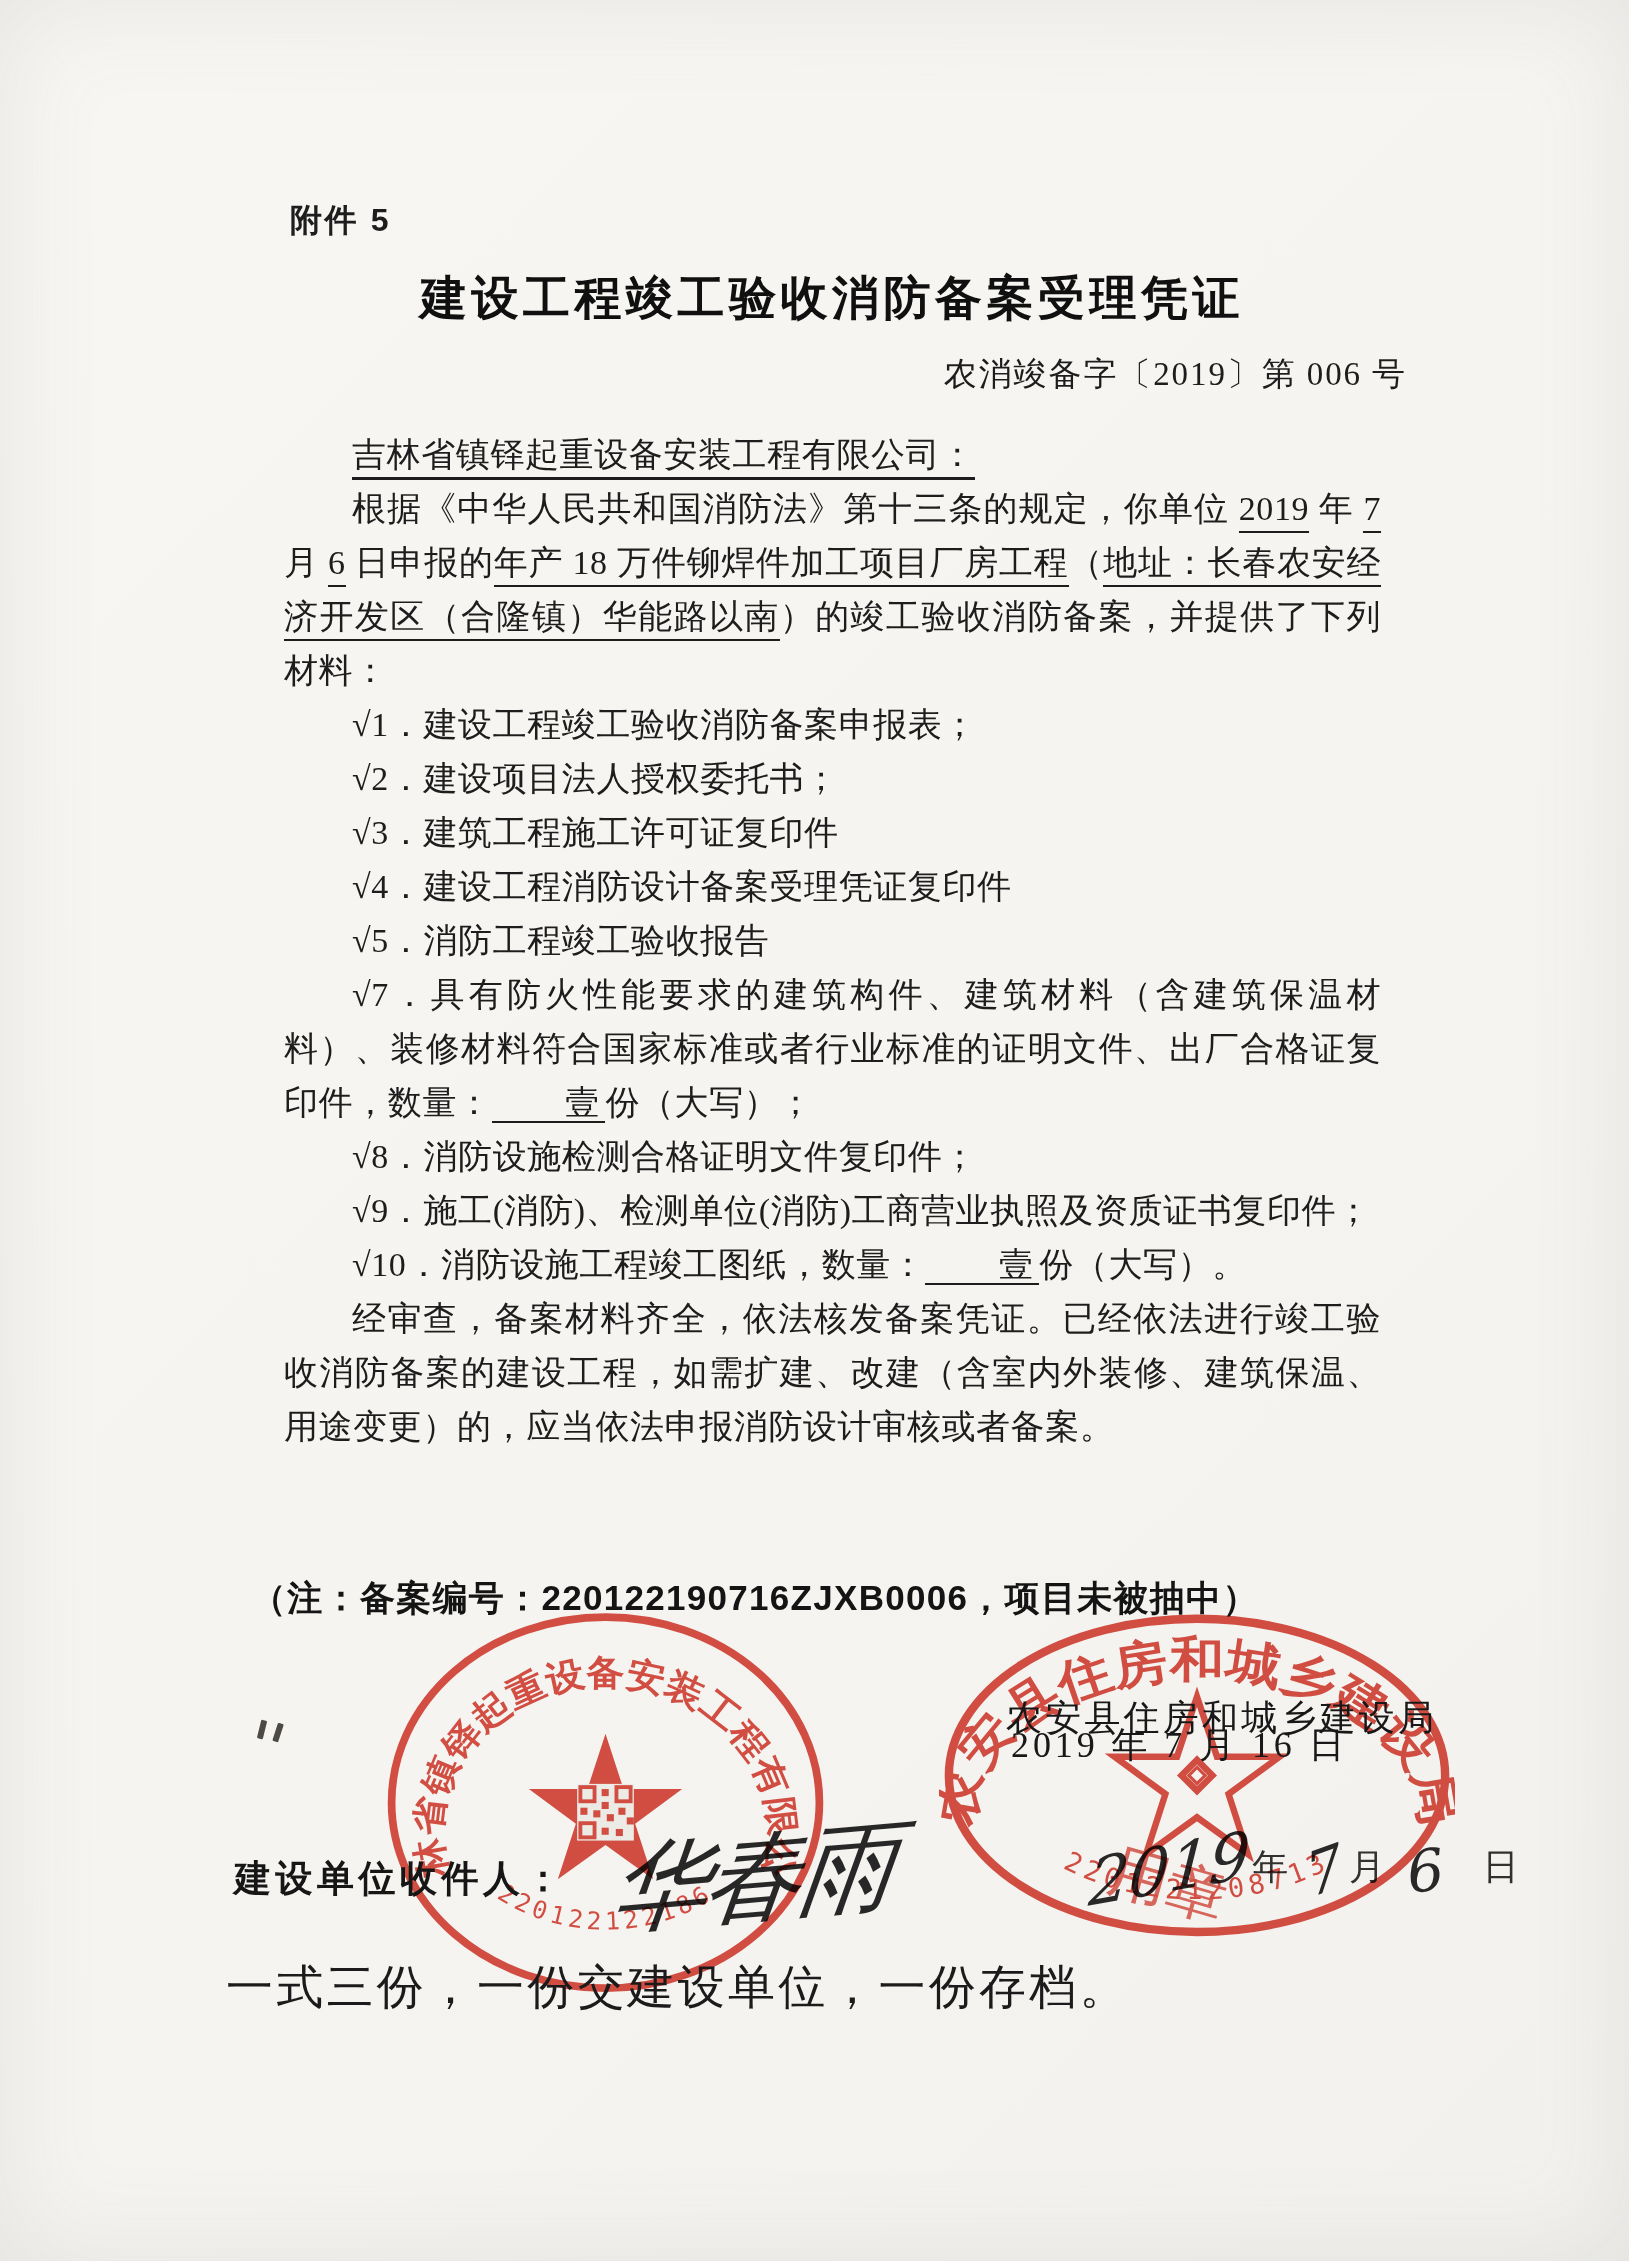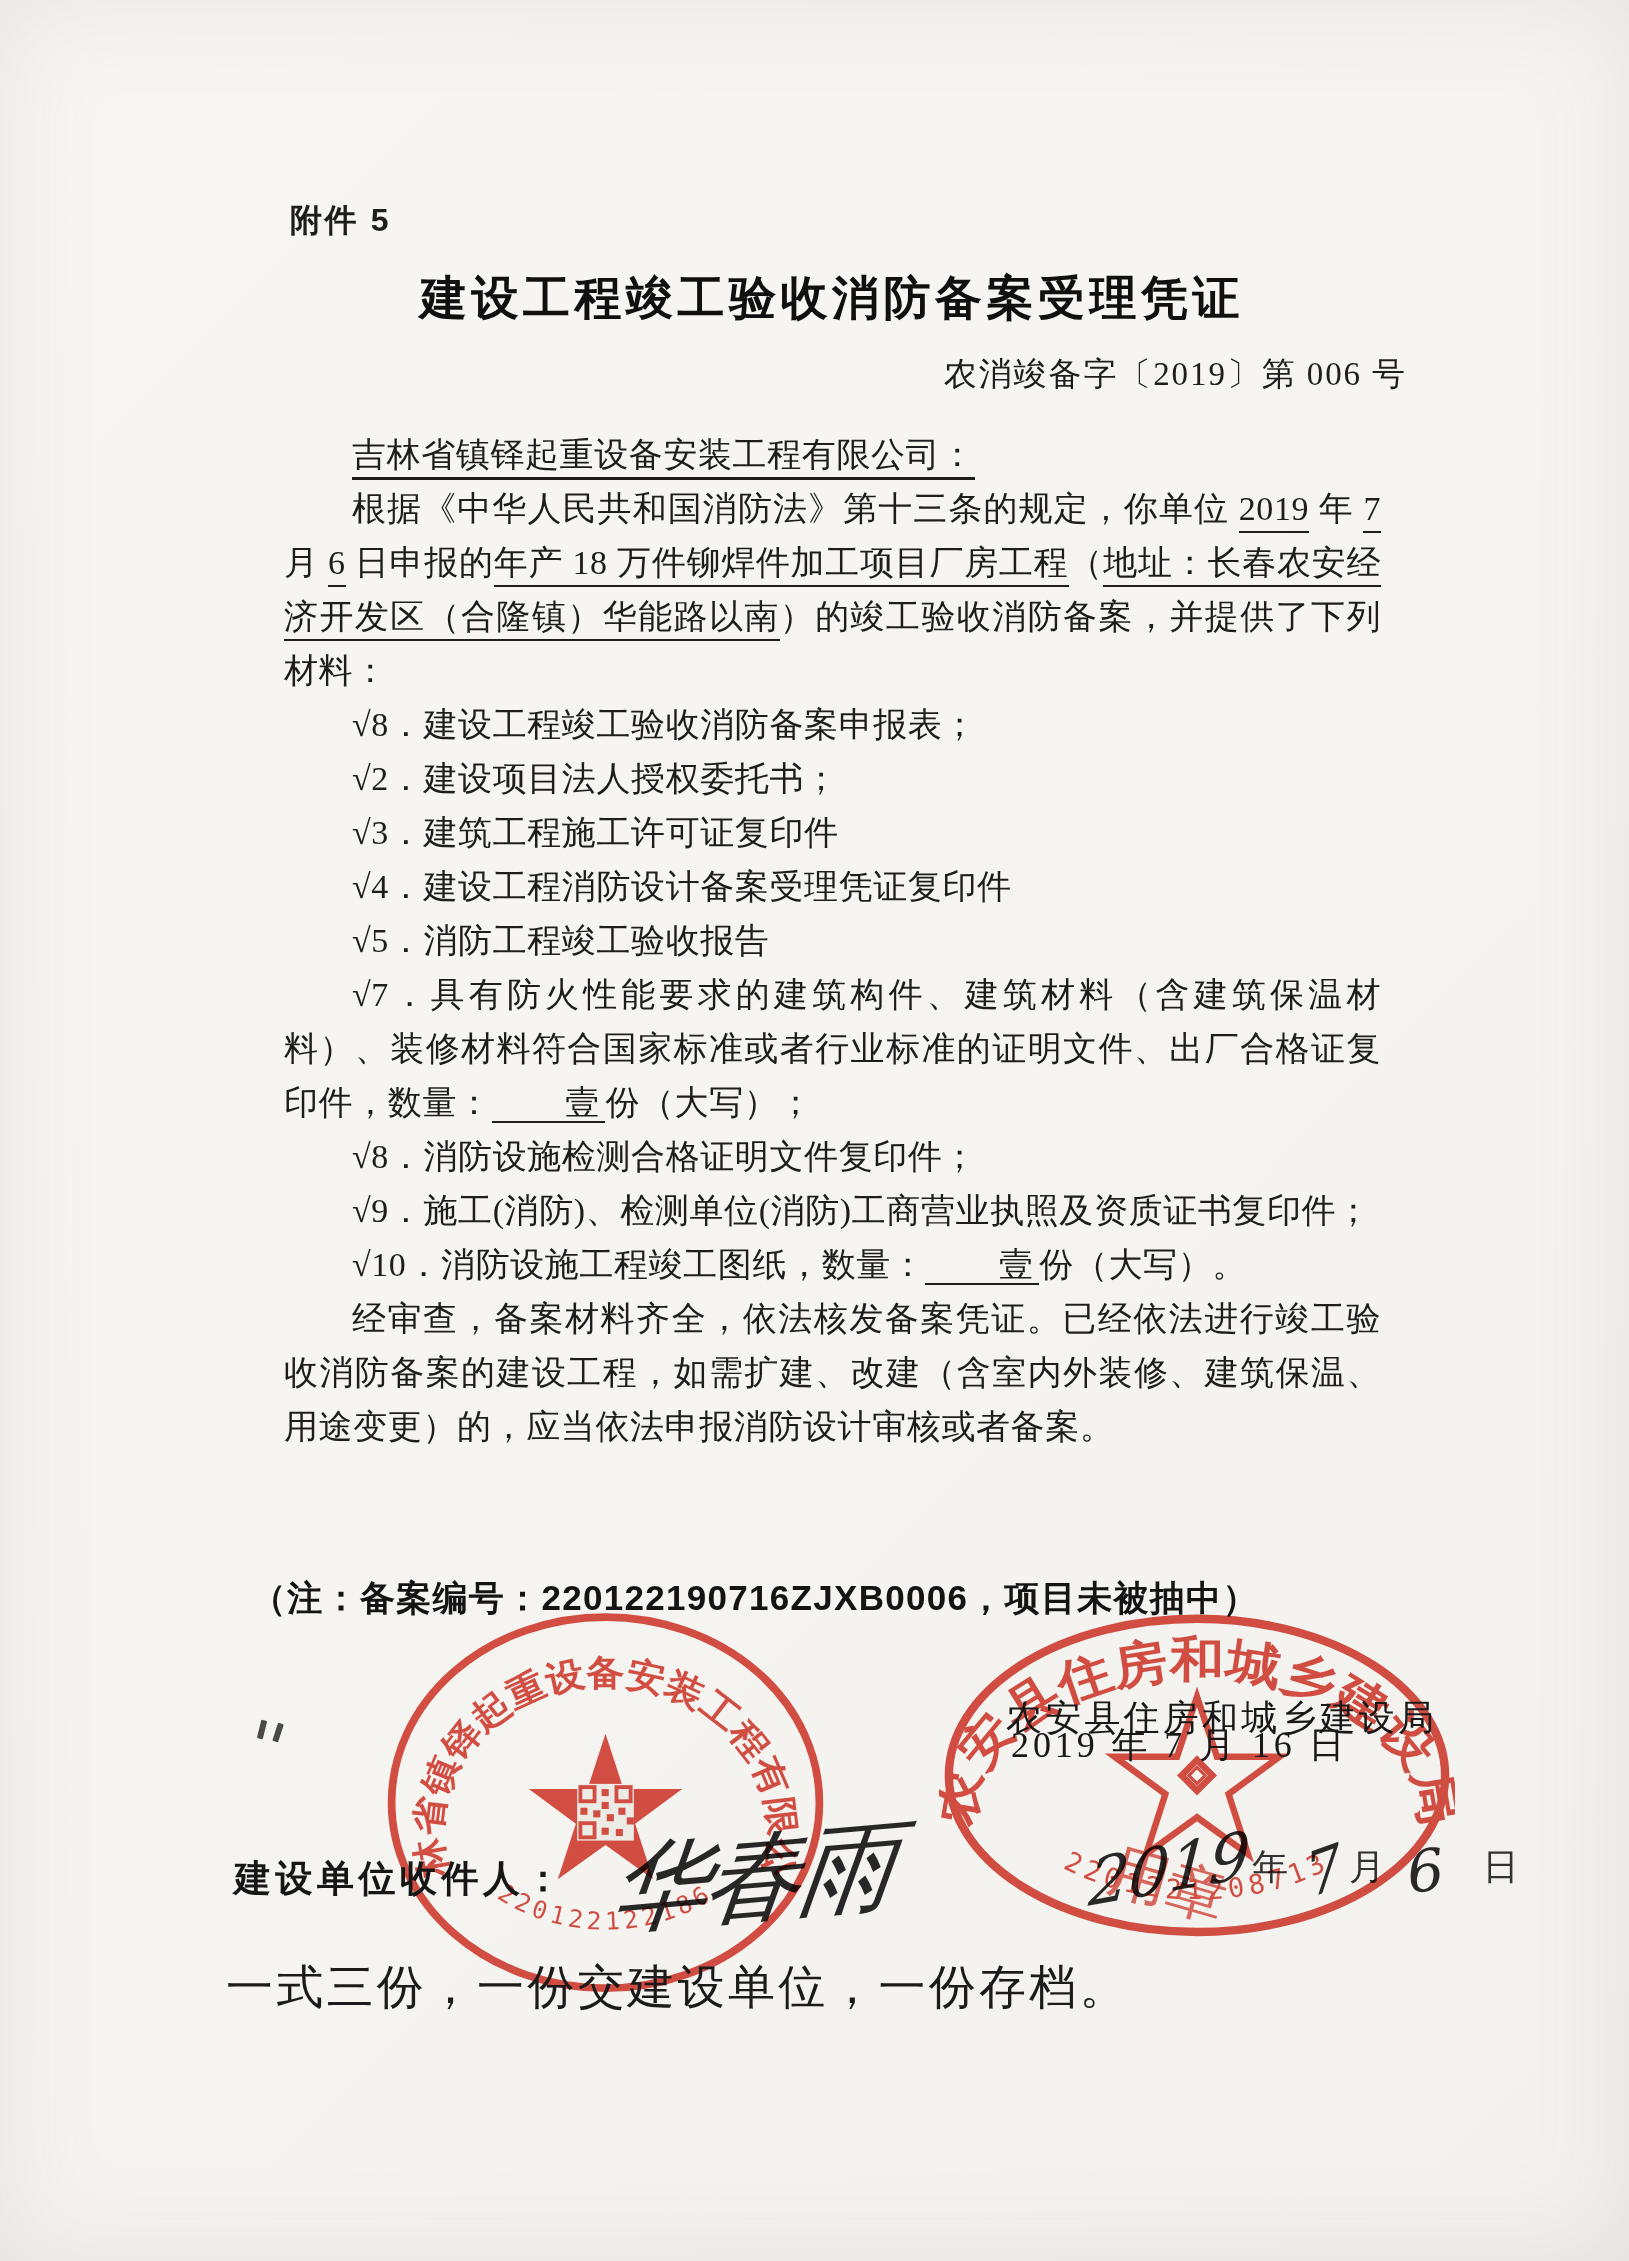--- a/index.html
+++ b/index.html
@@ -102,21 +102,21 @@
 
   <div class="attachment">附件 5</div>
 
   <h1 class="title">建设工程竣工验收消防备案受理凭证</h1>
 
   <div class="doc-no">农消竣备字〔2019〕第 006 号</div>
 
   <div class="main">
     <p class="recipient"><span class="ul">吉林省镇铎起重设备安装工程有限公司：</span></p>
     <p><span>根据《中华人民共和国消防法》第十三条的规定，你单位 </span><span class="ul">2019</span><span> 年 </span><span class="ul">7</span><span> 月 </span><span class="ul">6</span><span> 日申报的</span><span class="ul">年产 18 万件铆焊件加工项目厂房工程</span><span>（</span><span class="ul">地址：长春农安经济开发区（合隆镇）华能路以南</span><span>）的竣工验收消防备案，并提供了下列材料：</span></p>
-    <p><span>√8．建设工程竣工验收消防备案申报表；</span></p>
+    <p><span>√1．建设工程竣工验收消防备案申报表；</span></p>
     <p><span>√2．建设项目法人授权委托书；</span></p>
     <p><span>√3．建筑工程施工许可证复印件</span></p>
     <p><span>√4．建设工程消防设计备案受理凭证复印件</span></p>
     <p><span>√5．消防工程竣工验收报告</span></p>
     <p><span>√7．具有防火性能要求的建筑构件、建筑材料（含建筑保温材料）、装修材料符合国家标准或者行业标准的证明文件、出厂合格证复印件，数量：</span><span class="blank">壹</span><span>份（大写）；</span></p>
     <p><span>√8．消防设施检测合格证明文件复印件；</span></p>
     <p><span>√9．施工(消防)、检测单位(消防)工商营业执照及资质证书复印件；</span></p>
     <p><span>√10．消防设施工程竣工图纸，数量：</span><span class="blank">壹</span><span>份（大写）。</span></p>
     <p><span>经审查，备案材料齐全，依法核发备案凭证。已经依法进行竣工验收消防备案的建设工程，如需扩建、改建（含室内外装修、建筑保温、用途变更）的，应当依法申报消防设计审核或者备案。</span></p>
   </div>

